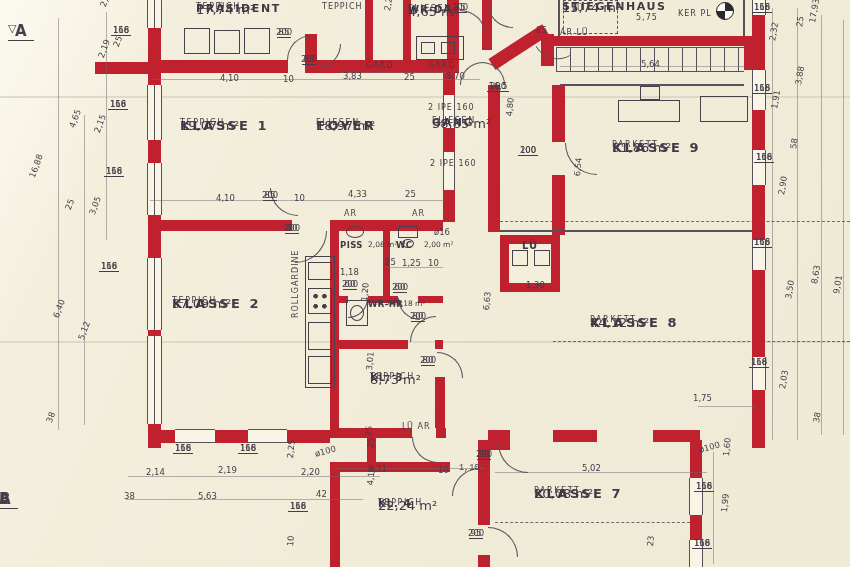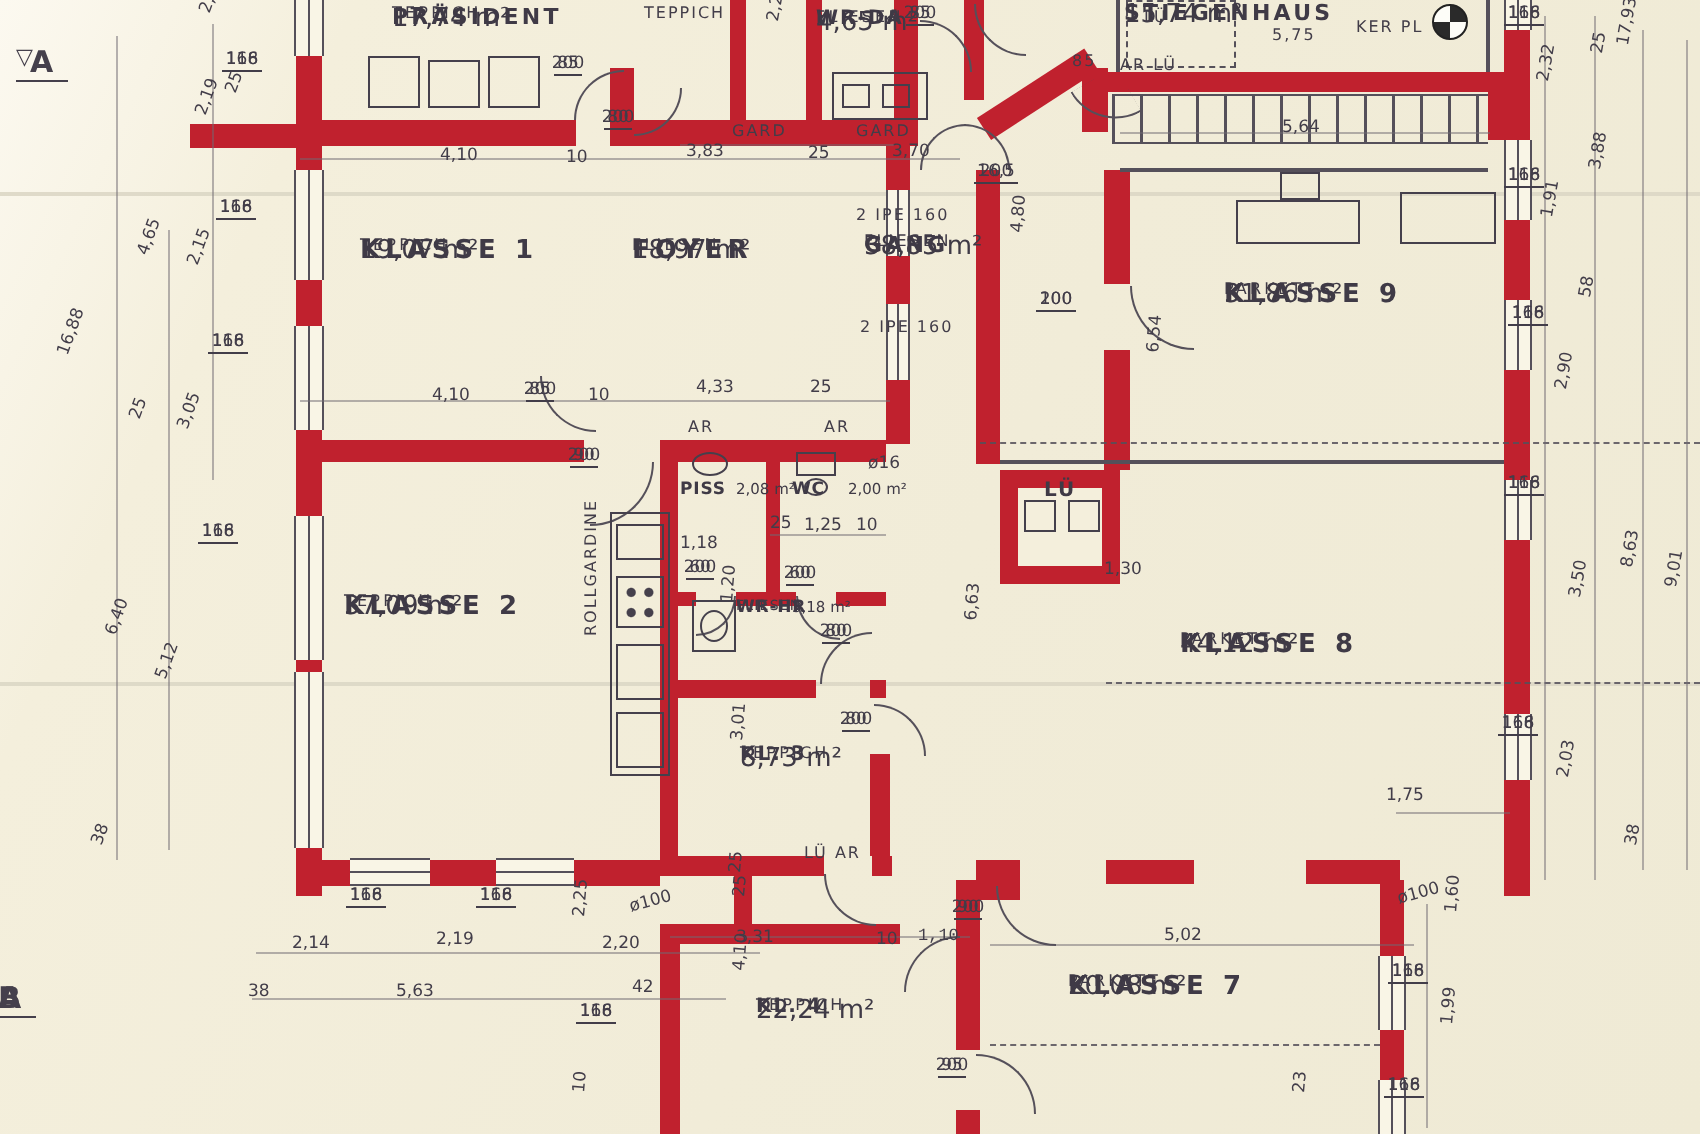--- a/index.html
+++ b/index.html
@@ -371,21 +371,21 @@
       <div class="dim frac" style="left: 498px; top: 82px;">
         <span class="ft">16,5</span>
         <span class="fb">200</span>
       </div>
       <div class="dim" style="left: 505px; top: 116px; transform: rotate(-85deg);">4,80</div>
       <div class="dim frac" style="left: 528px; top: 146px;">
         <span class="ft">100</span>
         <span class="fb">200</span>
       </div>
       <div class="dim" style="left: 573px; top: 176px; transform: rotate(-85deg);">6,54</div>
-      <div class="dim" style="left: 552px; top: 281px;">1,30</div>
+      <div class="dim" style="left: 526px; top: 281px;">1,30</div>
       <div class="dim" style="left: 482px; top: 310px; transform: rotate(-85deg);">6,63</div>
       <div class="dim" style="left: 216px; top: 194px;">4,10</div>
       <div class="dim frac" style="left: 270px; top: 191px;">
         <span class="ft">85</span>
         <span class="fb">200</span>
       </div>
       <div class="dim" style="left: 294px; top: 194px;">10</div>
       <div class="dim" style="left: 348px; top: 190px;">4,33</div>
       <div class="dim" style="left: 405px; top: 190px;">25</div>
       <div class="dim frac" style="left: 292px; top: 224px;">

